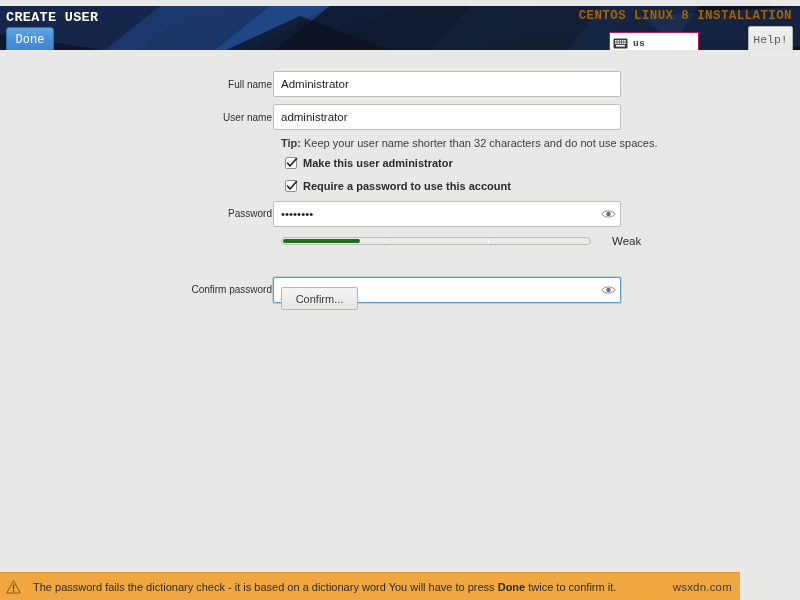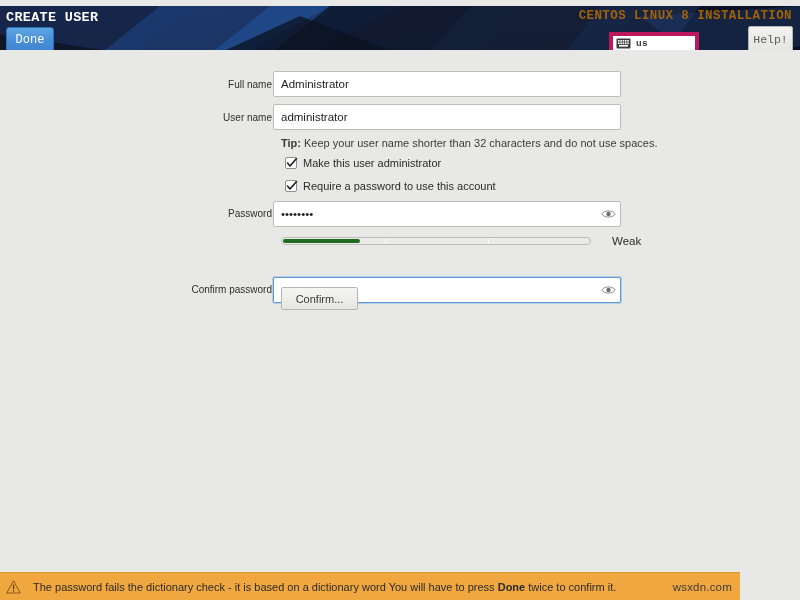--- a/index.html
+++ b/index.html
@@ -62,21 +62,21 @@
     justify-content: center;
     cursor: pointer;
     box-sizing: border-box;
   }
 
   .kbd-box {
     position: absolute;
     left: 609px; top: 26px;
     width: 90px; height: 22px;
     background: #ffffff;
-    border: 4px solid #be185d;
+    border: 1px solid #be185d;
     box-sizing: border-box;
     display: flex;
     align-items: center;
     padding-left: 3px;
     cursor: pointer;
   }
   .kbd-icon {
     width: 15px; height: 11px;
     display: block;
     flex: 0 0 auto;
@@ -172,20 +172,21 @@
     white-space: nowrap;
   }
   .tip b { font-weight: bold; }
 
   .cbrow {
     position: absolute;
     left: 285px;
     display: flex;
     align-items: center;
     cursor: pointer;
+    font-weight: bold;
   }
   .cbox {
     width: 12px; height: 12px;
     border: 1px solid #8e8e8a;
     background: #ffffff;
     border-radius: 2px;
     box-sizing: border-box;
     position: relative;
     flex: 0 0 auto;
   }

